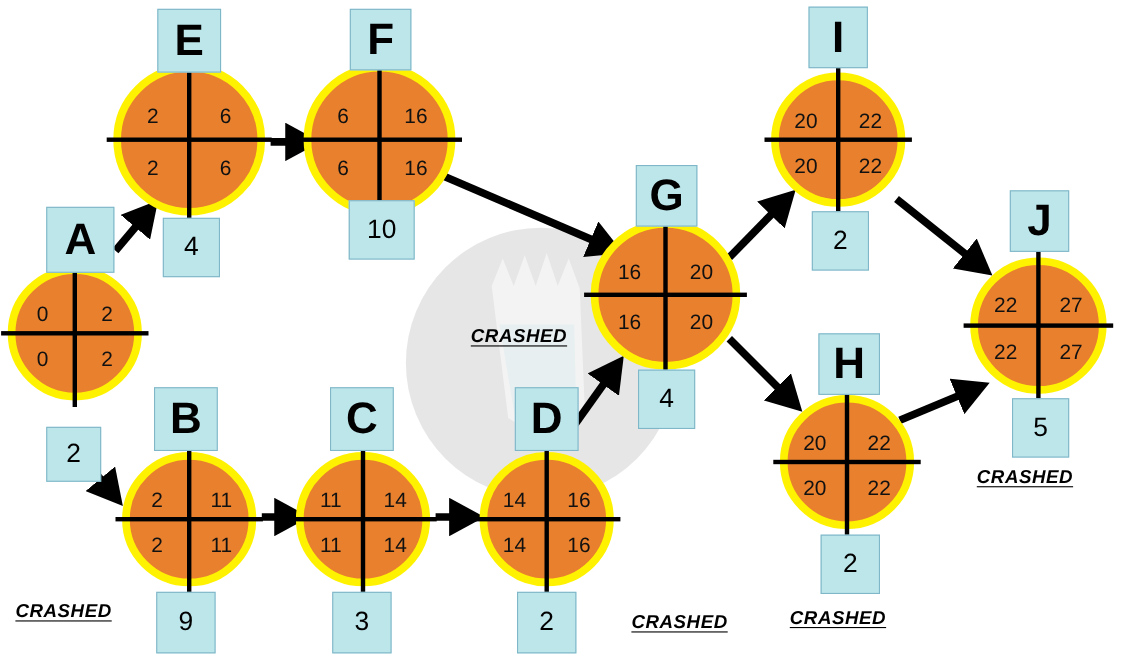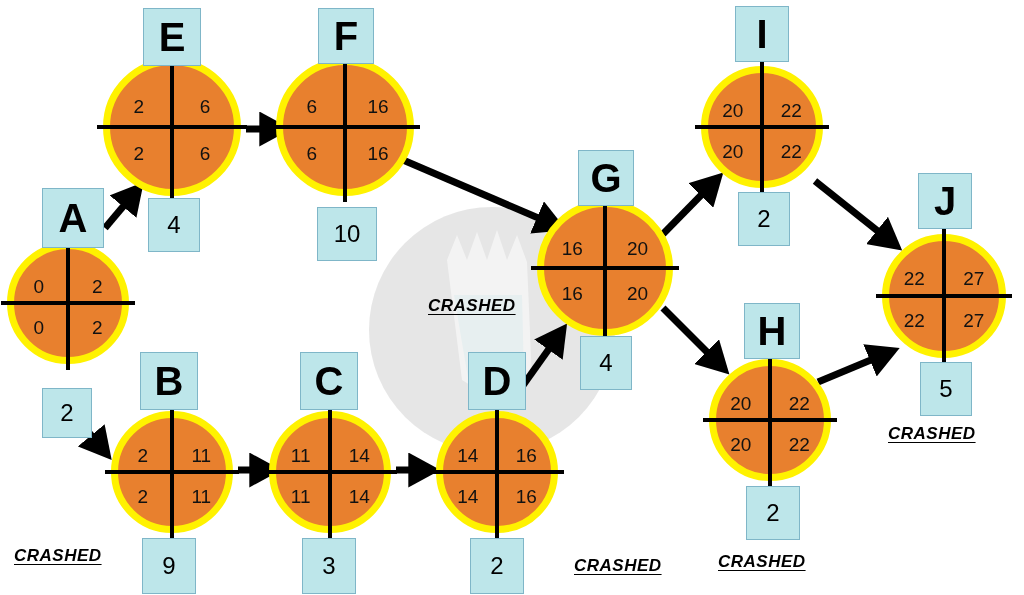--- a/index.html
+++ b/index.html
@@ -183,21 +183,21 @@
       </div>
       <div class="node">
         <div class="circle" style="left: 276px; top: 58px; width: 138px; height: 138px;"></div>
         <div class="vline" style="left: 343px; top: 52px; height: 150px;"></div>
         <div class="hline" style="left: 270px; top: 125px; width: 150px;"></div>
         <div class="qt" style="width: 44px; left: 289.88px; top: 97.33px;">6</div>
         <div class="qt" style="width: 44px; left: 356.12px; top: 97.33px;">16</div>
         <div class="qt" style="width: 44px; left: 289.88px; top: 143.56px;">6</div>
         <div class="qt" style="width: 44px; left: 356.12px; top: 143.56px;">16</div>
         <div class="tagbox letter" style="left: 318px; top: 8px; width: 56px; height: 56px;">F</div>
-        <div class="tagbox dur" style="left: 317px; top: 207px; width: 60px; height: 54px;">10</div>
+        <div class="tagbox dur" style="left: 317px; top: 182px; width: 60px; height: 54px;">10</div>
       </div>
       <div class="node">
         <div class="circle" style="left: 537px; top: 200px; width: 136px; height: 136px;"></div>
         <div class="vline" style="left: 603px; top: 194px; height: 148px;"></div>
         <div class="hline" style="left: 531px; top: 266px; width: 148px;"></div>
         <div class="qt" style="width: 44px; left: 550.36px; top: 238.76px;">16</div>
         <div class="qt" style="width: 44px; left: 615.64px; top: 238.76px;">20</div>
         <div class="qt" style="width: 44px; left: 550.36px; top: 284.32px;">16</div>
         <div class="qt" style="width: 44px; left: 615.64px; top: 284.32px;">20</div>
         <div class="tagbox letter" style="left: 578px; top: 150px; width: 56px; height: 56px;">G</div>

